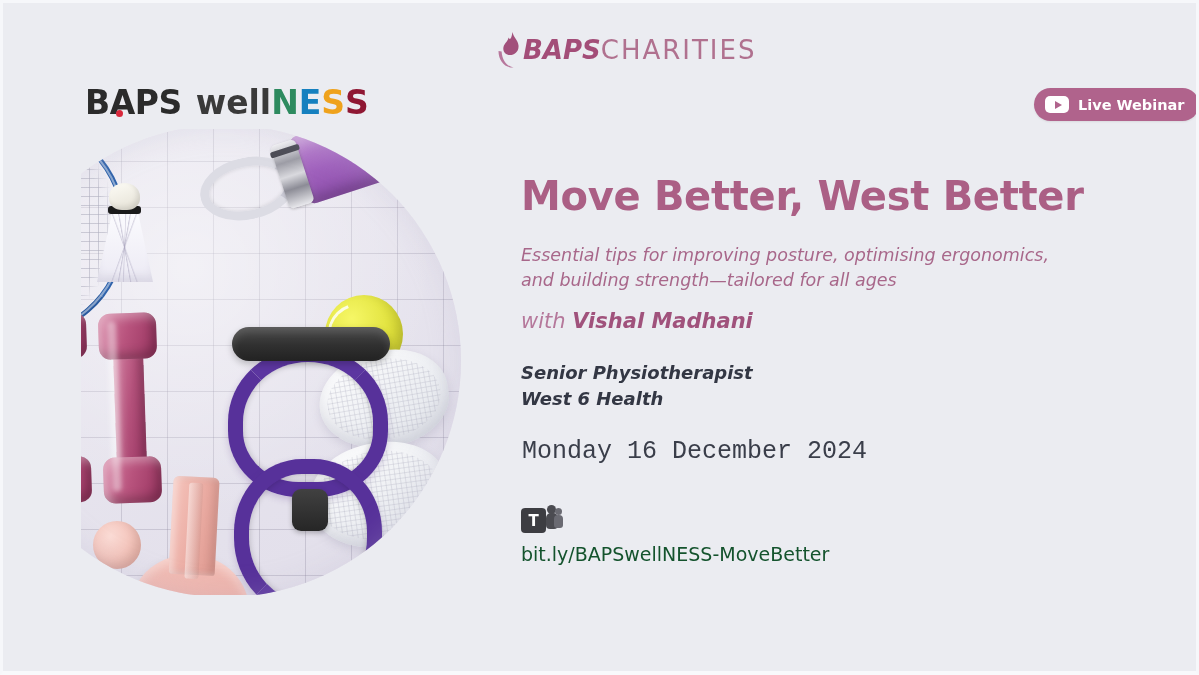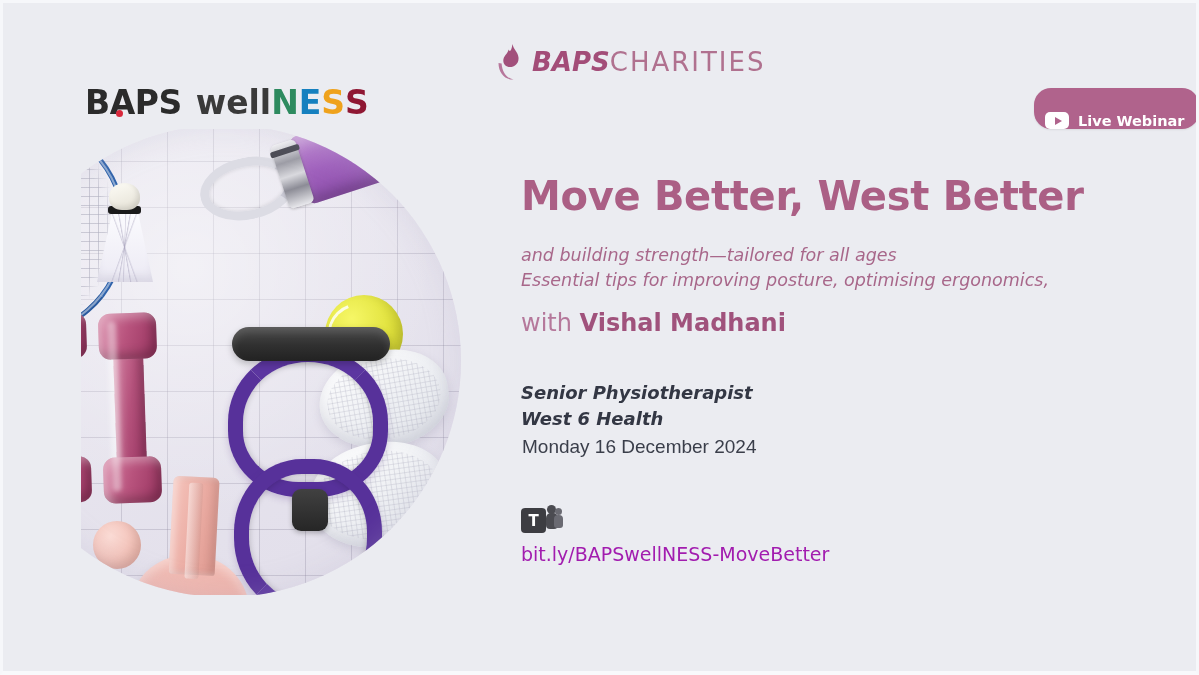--- a/index.html
+++ b/index.html
@@ -15,22 +15,22 @@
     background:#ebecf1;
     border-top:3px solid #f6f7fa;
     border-bottom:4px solid #f8f9fb;
     border-left:3px solid #f6f7fa;
     border-right:3px solid #f6f7fa;
     overflow:hidden;
   }
 
   
   .charities-header{
-    position:absolute; left:493px; top:40px;
-    display:flex; align-items:center; gap:9px;
+    position:absolute; left:493px; top:28px;
+    display:flex; align-items:center; 
   }
   .flame-mark{ width:27px; height:38px; position:relative; flex:0 0 auto;}
   .charities-word{
     font-family:"DejaVu Sans", sans-serif;
     font-size:26px; letter-spacing:.5px; line-height:1;
     white-space:nowrap;
   }
   .charities-word .b1{ font-weight:bold; font-style:italic; color:#a34d78; letter-spacing:0px;}
   .charities-word .b2{ font-weight:400; color:#b0718f; letter-spacing:2px;}
 
@@ -49,23 +49,23 @@
   .wl-space{ width:14px; display:inline-block; }
   .wl-well{ font-weight:700; color:#3a3a3a; }
   .wl-n{ font-weight:bold; color:#2d8a5f; }
   .wl-e{ font-weight:bold; color:#1580bf; }
   .wl-s1{ font-weight:bold; color:#efa21c; }
   .wl-s2{ font-weight:bold; color:#8f1733; }
 
   
   .live-badge{
     position:absolute; left:1031px; top:85px;
-    height:41px; padding:0 15px 0 11px;
+    height:33px; padding:0 15px 0 11px;
     background:#b0638c; border-radius:17px;
-    display:flex; align-items:flex-end; gap:9px;
+    display:flex; align-items:center; gap:9px;
     box-shadow:0 1px 2px rgba(0,0,0,.08);
   }
   .yt-icon{
     width:24px; height:17px; background:#ffffff; border-radius:5px;
     display:flex; align-items:center; justify-content:center; flex:0 0 auto;
   }
   .yt-icon .tri{
     width:0;height:0;border-style:solid;
     border-width:4.5px 0 4.5px 7.5px;
     border-color:transparent transparent transparent #b0638c;
@@ -316,35 +316,35 @@
   }
   .subtitle{
     position:absolute; left:518px; top:240px; width:530px;
     font-family:"DejaVu Sans", sans-serif;
     font-size:17.5px; font-style:italic; color:#a8678a;
     line-height:1.42;
   }
   .with-line{
     position:absolute; left:518px; top:306px;
     font-family:"DejaVu Sans", sans-serif;
-    font-size:24px; color:#a8608a;
+    font-size:21px; font-style:italic; color:#a8608a;
     white-space:nowrap;
   }
   .with-line .w{ font-weight:400; color:#b5789b; }
   .with-line .name{ font-weight:bold; color:#a0527c; }
   .role{
     position:absolute; left:518px; top:357px;
     font-family:"DejaVu Sans", sans-serif;
     font-size:18px; font-weight:bold; font-style:italic; color:#333744;
-    line-height:1.42; white-space:nowrap;margin-top:20px;
+    line-height:1.42; white-space:nowrap;
   }
   .datetime{
     position:absolute; left:519px; top:430px;
-    font-family:Liberation Sans, sans-serif;
-    font-size:19px; color:#3a3e4a; line-height:1.5; white-space:nowrap;
+    font-family:Liberation Mono, monospace;
+    font-size:25px; color:#3a3e4a; line-height:1.5; white-space:nowrap;
   }
   .platform-row{
     position:absolute; left:518px; top:501px;
     display:flex; align-items:center; gap:13px;
   }
   .teams-icon{ position:relative; width:42px; height:30px; flex:0 0 auto; }
   .teams-icon .sq{
     position:absolute; left:0; top:4px; width:25px; height:25px;
     border-radius:4px; background:#3d3d42;
     display:flex; align-items:center; justify-content:center;
@@ -367,21 +367,21 @@
     position:absolute; left:34px; top:4px; width:7px; height:7px;
     border-radius:50%; background:#6a6a72;
   }
   .platform-name{
     font-family:"DejaVu Sans", sans-serif;
     font-size:21px; color:#343843; white-space:nowrap;
   }
   .link{
     position:absolute; left:518px; top:540px;
     font-family:"DejaVu Sans", sans-serif;
-    font-size:19px; color:#a21caf; white-space:nowrap;
+    font-size:19px; color:#14532d; white-space:nowrap;
   }
 </style>
 </head>
 <body>
 
 <div id="canvas">
 
   <div class="charities-header">
     <span class="flame-mark">
       <svg width="27" height="38" viewBox="0 0 27 38">
@@ -470,22 +470,22 @@
 
       </div>
 
       <div class="photo-vignette"></div>
     </div>
   </div>
 
   <div class="title">Move Better, West Better</div>
 
   <div class="subtitle">
+    <div>Essential tips for improving posture, optimising ergonomics,</div>
     <div>and building strength—tailored for all ages</div>
-    <div>Essential tips for improving posture, optimising ergonomics,</div>
   </div>
 
   <div class="with-line">
     <span class="w">with </span><span class="name">Vishal Madhani</span>
   </div>
 
   <div class="role">
     <div>Senior Physiotherapist</div>
     <div>West 6 Health</div>
   </div>

